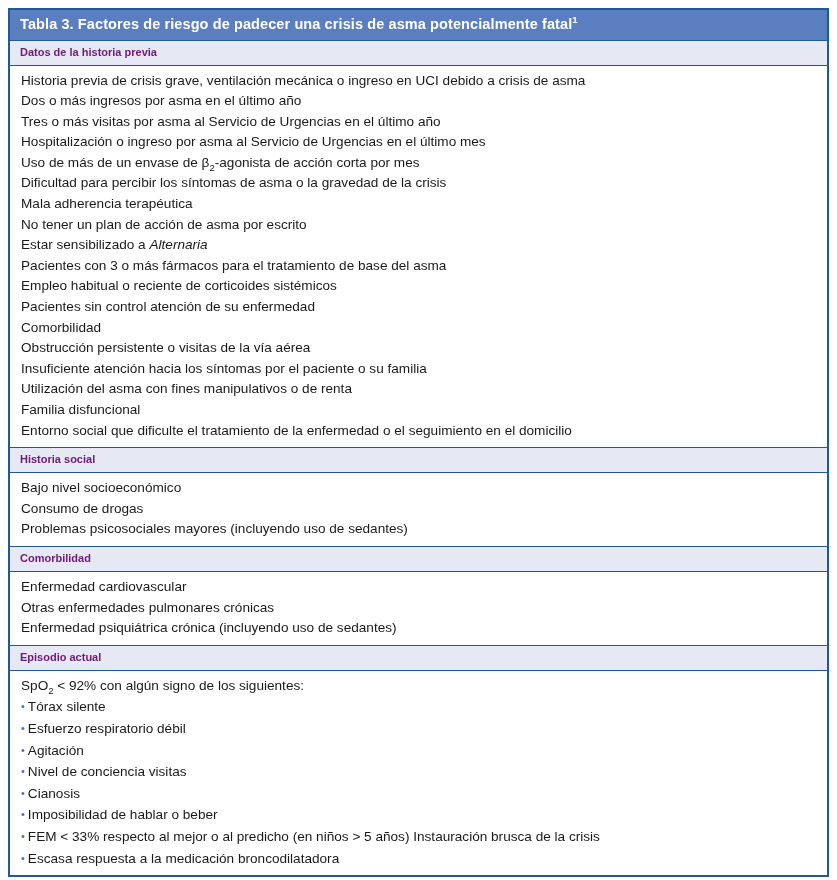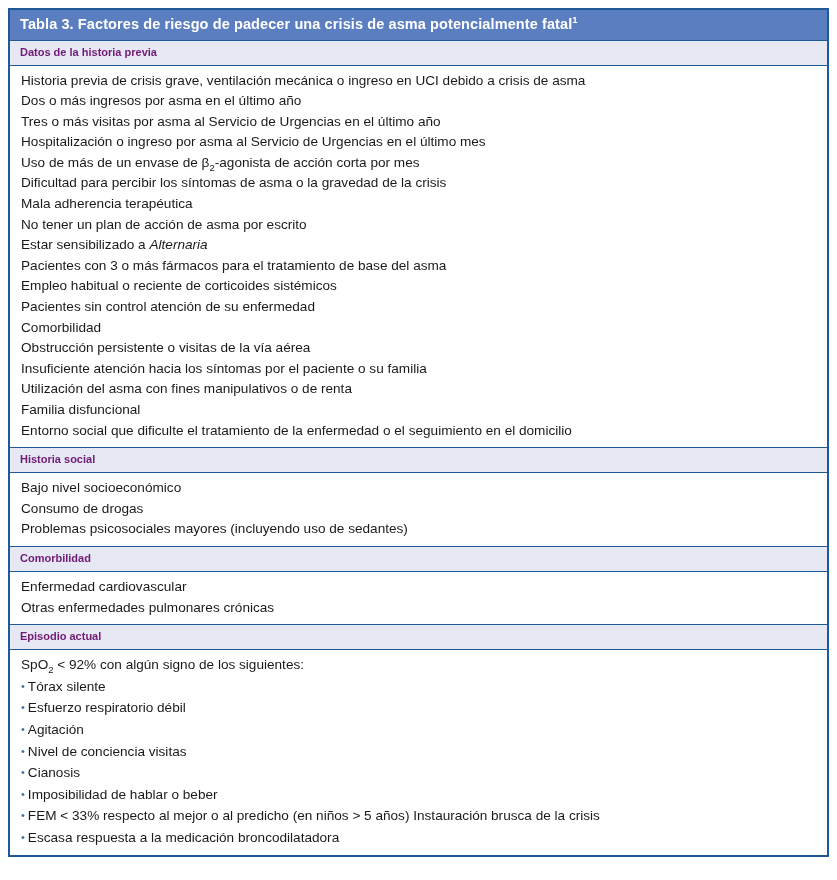--- a/index.html
+++ b/index.html
@@ -116,20 +116,21 @@
         <div class="section-head">Historia social</div>
         <div class="rows">
           <div class="row"><span>Bajo nivel socioeconómico</span></div>
           <div class="row"><span>Consumo de drogas</span></div>
           <div class="row"><span>Problemas psicosociales mayores (incluyendo uso de sedantes)</span></div>
         </div>
         <div class="section-head">Comorbilidad</div>
         <div class="rows">
           <div class="row"><span>Enfermedad cardiovascular</span></div>
           <div class="row"><span>Otras enfermedades pulmonares crónicas</span></div>
+          <div class="row"><span>Enfermedad psiquiátrica crónica (incluyendo uso de sedantes)</span></div>
         </div>
         <div class="section-head">Episodio actual</div>
         <div class="rows">
           <div class="row"><span>SpO</span><sub>2</sub><span> &lt; 92% con algún signo de los siguientes:</span></div>
           <div class="row"><span class="bullet">•</span><span>Tórax silente</span></div>
           <div class="row"><span class="bullet">•</span><span>Esfuerzo respiratorio débil</span></div>
           <div class="row"><span class="bullet">•</span><span>Agitación</span></div>
           <div class="row"><span class="bullet">•</span><span>Nivel de conciencia visitas</span></div>
           <div class="row"><span class="bullet">•</span><span>Cianosis</span></div>
           <div class="row"><span class="bullet">•</span><span>Imposibilidad de hablar o beber</span></div>

